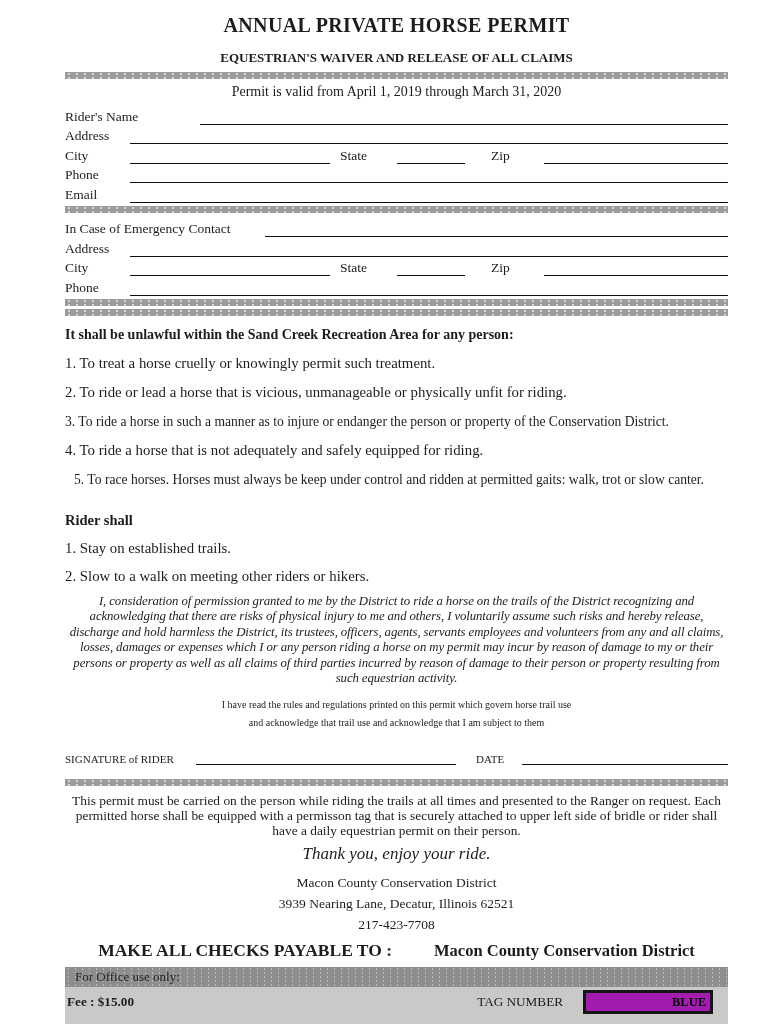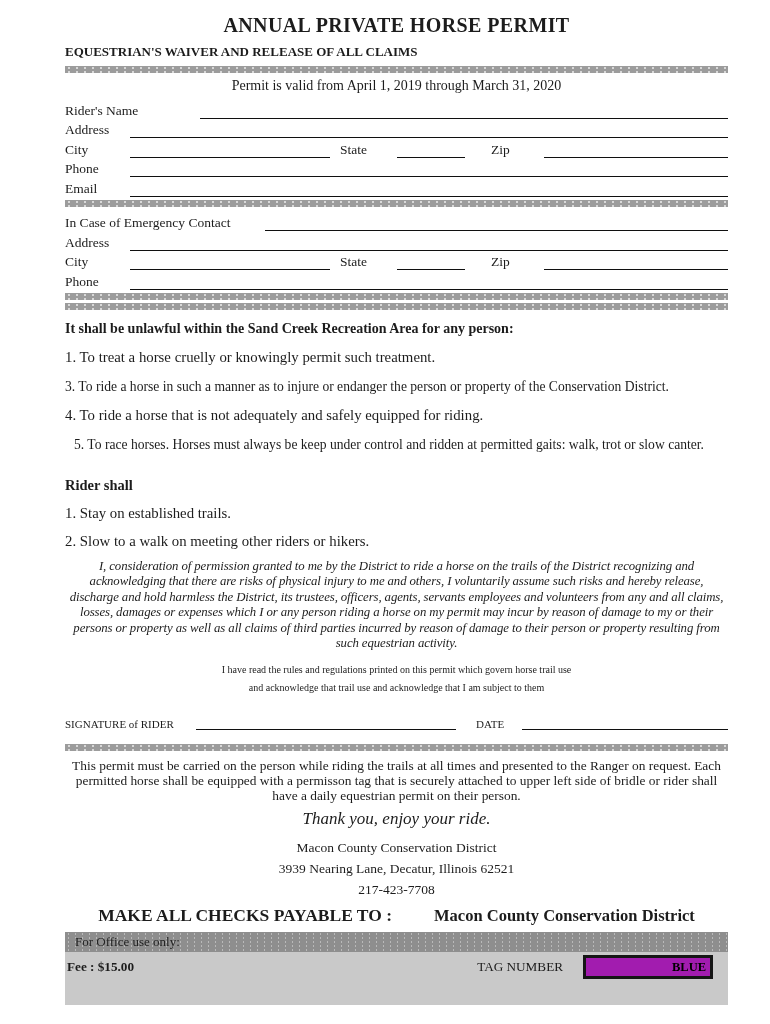--- a/index.html
+++ b/index.html
@@ -7,21 +7,21 @@
   body {
     width: 770px; height: 1024px;
     font-family: "Liberation Serif", "DejaVu Serif", serif;
     color: #1c1c1c;
     overflow: hidden;
   }
   .page { width: 770px; height: 1024px; padding: 12px 42px 0 65px; }
 
   
   .title   { text-align: center; font-size: 20px; font-weight: bold; letter-spacing: .4px; margin-top: 2px; }
-  .subtitle{ text-align: left; font-size: 13px; font-weight: bold; margin-top: 7px; }
+  .subtitle{ text-align: center; font-size: 13px; font-weight: bold; margin-top: 13px; }
   .validity{ text-align: center; font-size: 14px; margin-top: 5px; }
 
   
   .bar {
     height: 7px; margin-top: 6px;
     background-color: #9c9c9c;
     background-image: radial-gradient(circle, #d8d8d8 0.9px, transparent 1px);
     background-size: 8px 4px;
   }
   .bar.tight { margin-top: 3px; }
@@ -154,20 +154,21 @@
       <span class="lbl w-small">Phone</span>
       <span class="fill"></span>
     </div>
   </div>
 
   <div class="bar tight"></div>
   <div class="bar tight"></div>
 
   <div class="lead">It shall be unlawful within the Sand Creek Recreation Area for any person:</div>
   <div class="rule">1. To treat a horse cruelly or knowingly permit such treatment.</div>
+  <div class="rule">2. To ride or lead a horse that is vicious, unmanageable or physically unfit for riding.</div>
   <div class="rule sm">3. To ride a horse in such a manner as to injure or endanger the person or property of the Conservation District.</div>
   <div class="rule">4. To ride a horse that is not adequately and safely equipped for riding.</div>
   <div class="rule sm indent">5. To race horses.  Horses must always be keep under control and ridden at permitted gaits: walk, trot or slow canter.</div>
 
   <div class="shall-head">Rider shall</div>
   <div class="shall">1. Stay on established trails.</div>
   <div class="shall">2. Slow to a walk on meeting other riders or hikers.</div>
 
   <div class="waiver">I, consideration of permission granted to me by the District to ride a horse on the trails of  the District recognizing and acknowledging that there are risks of physical injury to me and others, I voluntarily assume such risks and hereby release, discharge and hold harmless the District, its trustees, officers, agents, servants employees and volunteers from any and all claims, losses, damages or expenses which I or any person riding a horse on my permit may incur by reason of damage to my or their persons or property as well as all claims of third parties incurred by reason of damage to their person or property resulting from such equestrian activity.</div>
 

